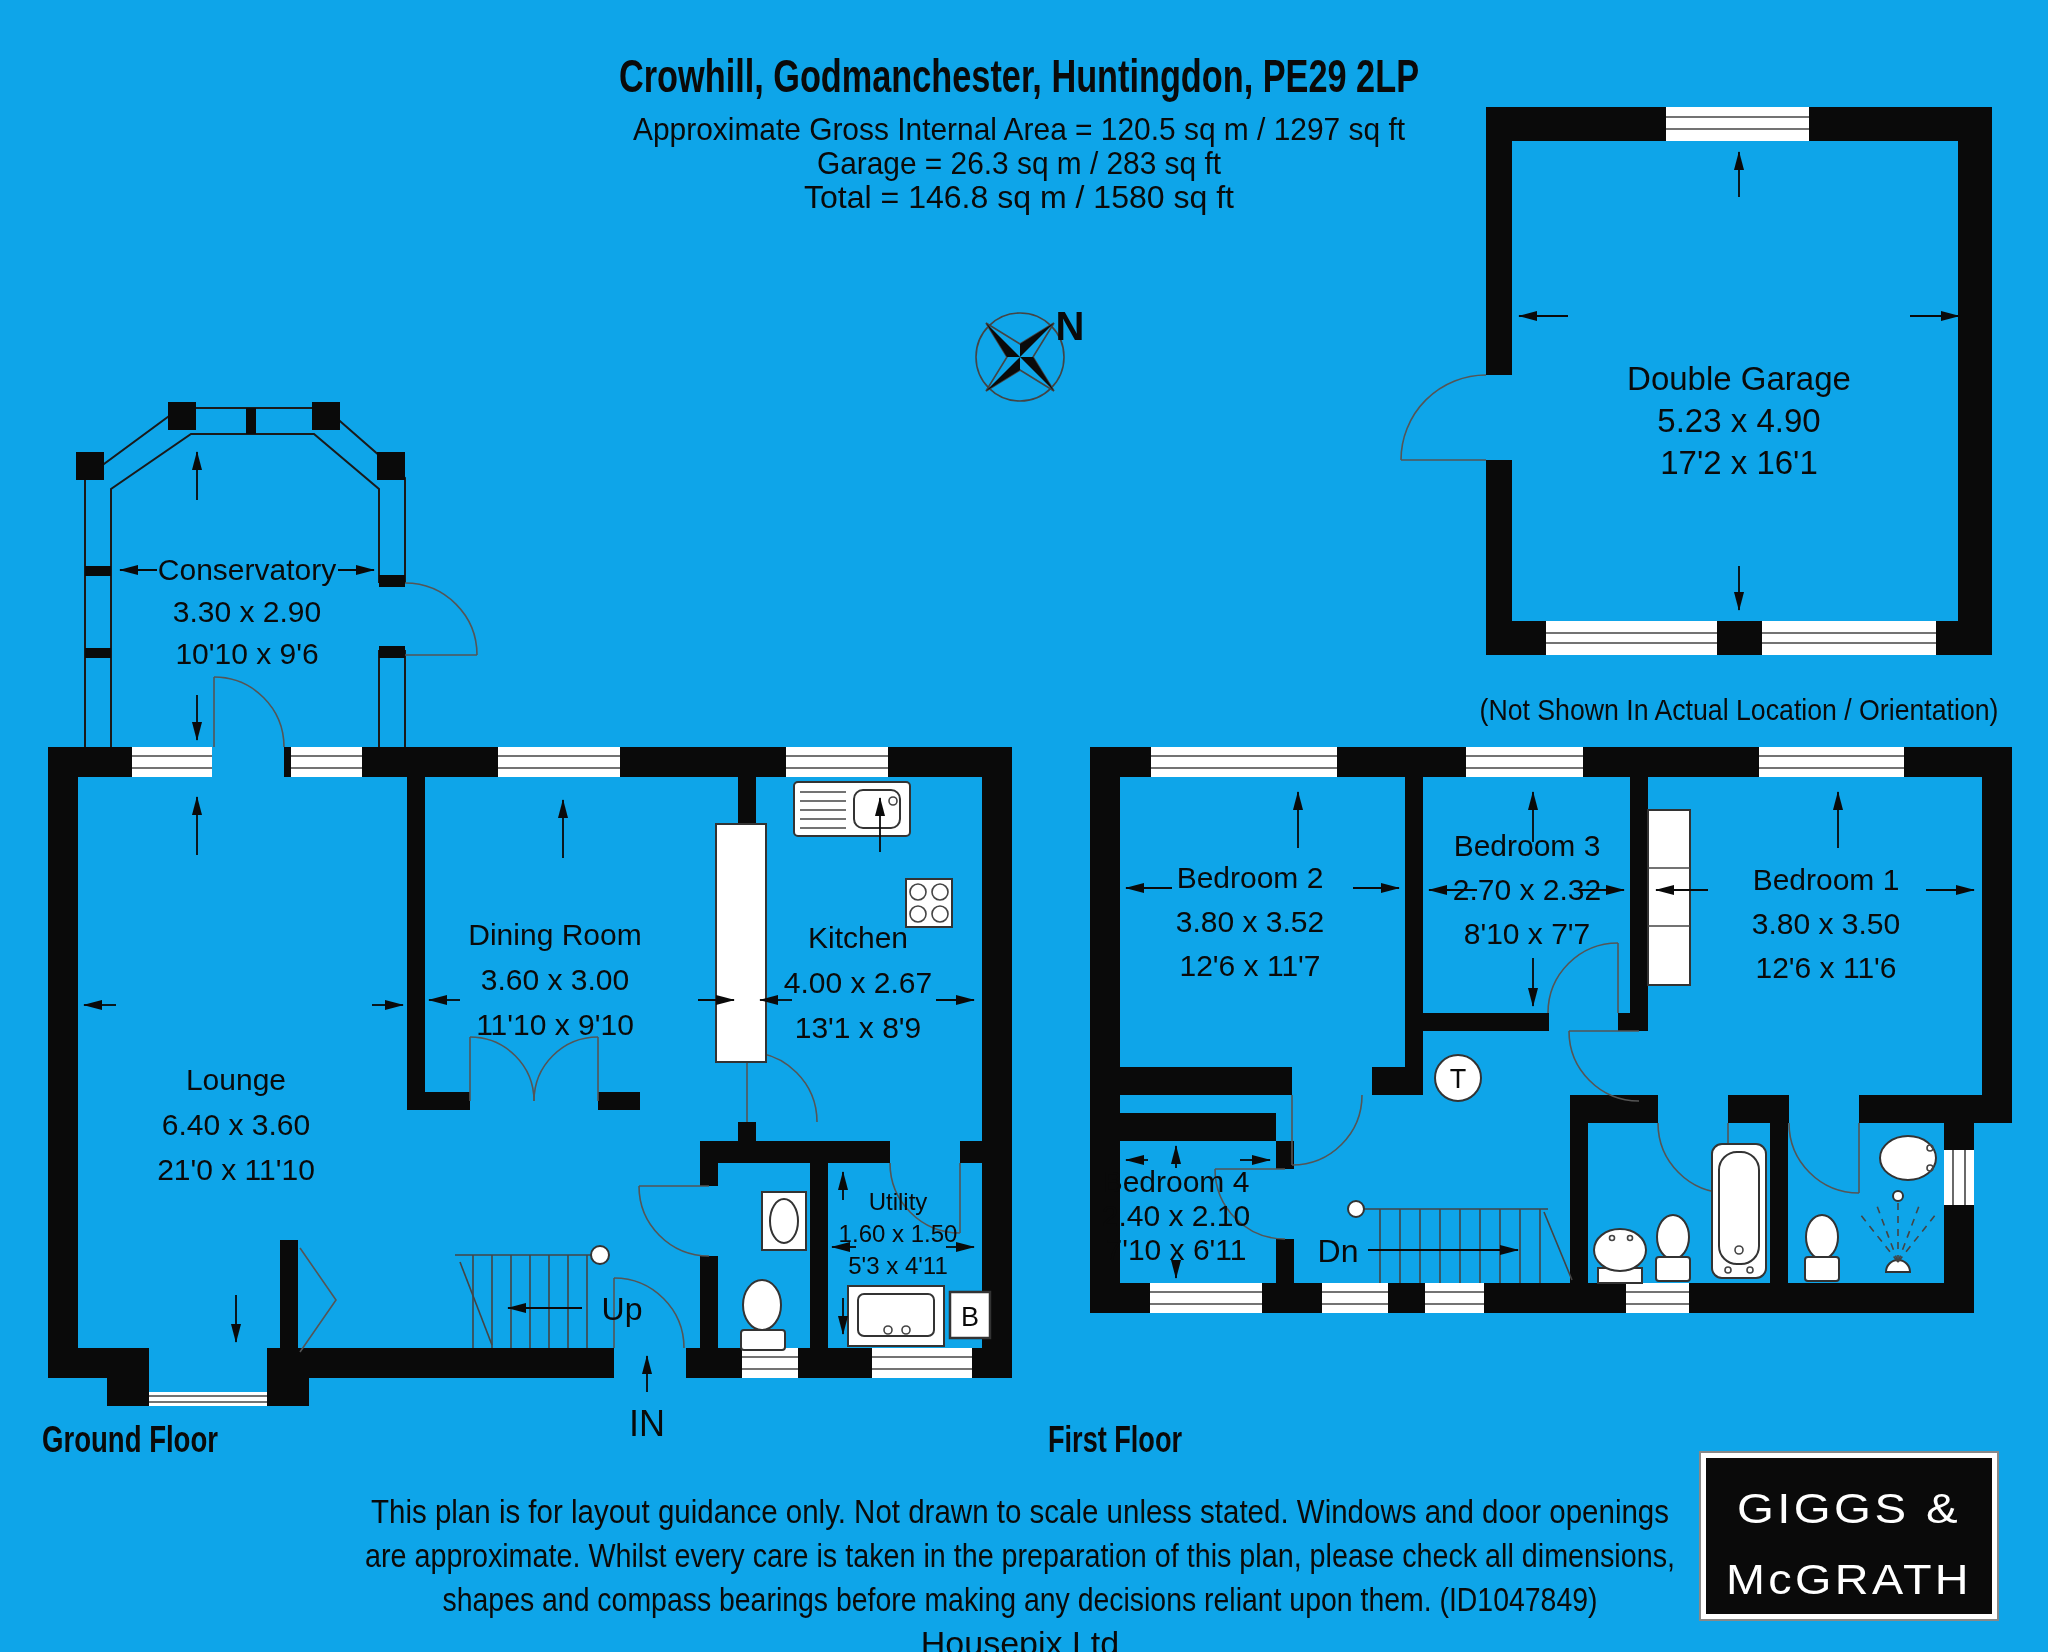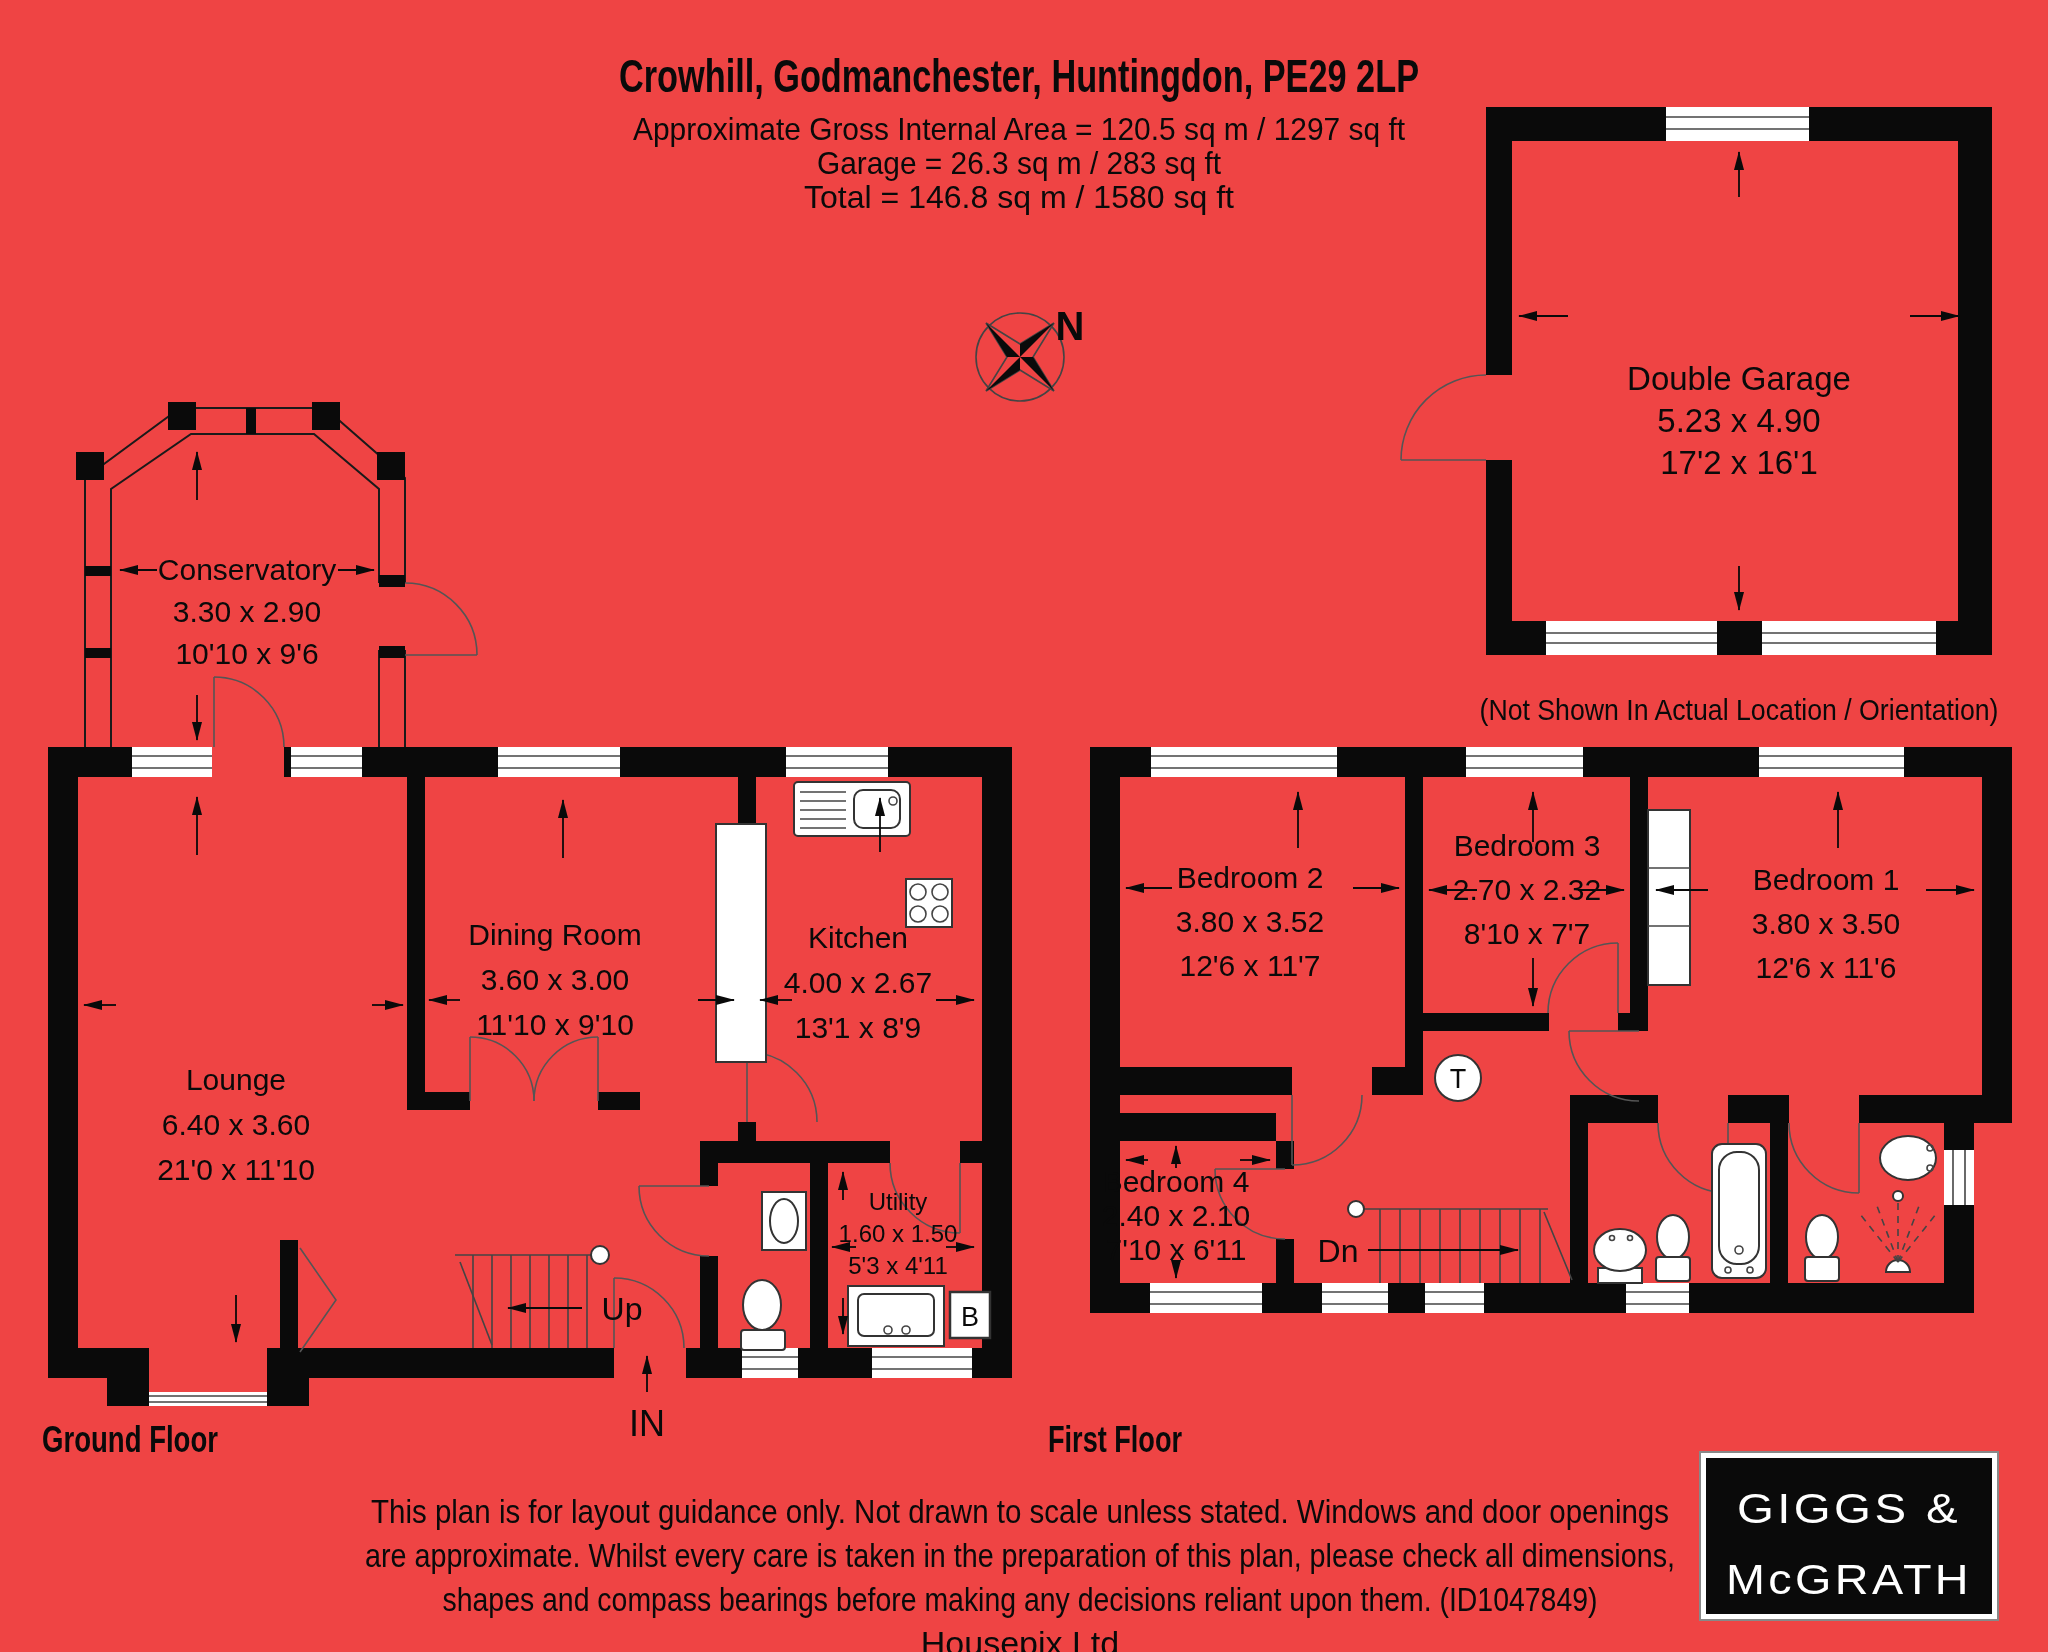--- a/index.html
+++ b/index.html
@@ -1,16 +1,16 @@
 <!DOCTYPE html>
 <html><head>
 <meta charset="utf-8">
 <style>
   html,body{margin:0;padding:0;background:#fff;}
-  .page{position:relative;width:2048px;height:1652px;background:#ef4444;overflow:hidden;
+  .page{position:relative;width:2048px;height:1652px;background:#0ea5e9;overflow:hidden;
         font-family:"Liberation Sans","DejaVu Sans",sans-serif;}
   svg{position:absolute;left:0;top:0;}
   text{fill:#0a0a0a;font-family:"Liberation Sans","DejaVu Sans",sans-serif;}
   .ttl{font-size:46px;font-weight:bold;text-anchor:middle;}
   .hln{font-size:32px;text-anchor:middle;}
   .cap{font-size:30px;text-anchor:middle;}
   .rl {font-size:30px;text-anchor:middle;}
   .rls{font-size:24px;text-anchor:middle;}
   .ann{font-size:32px;text-anchor:middle;}
   .sm {font-size:27px;text-anchor:middle;}

